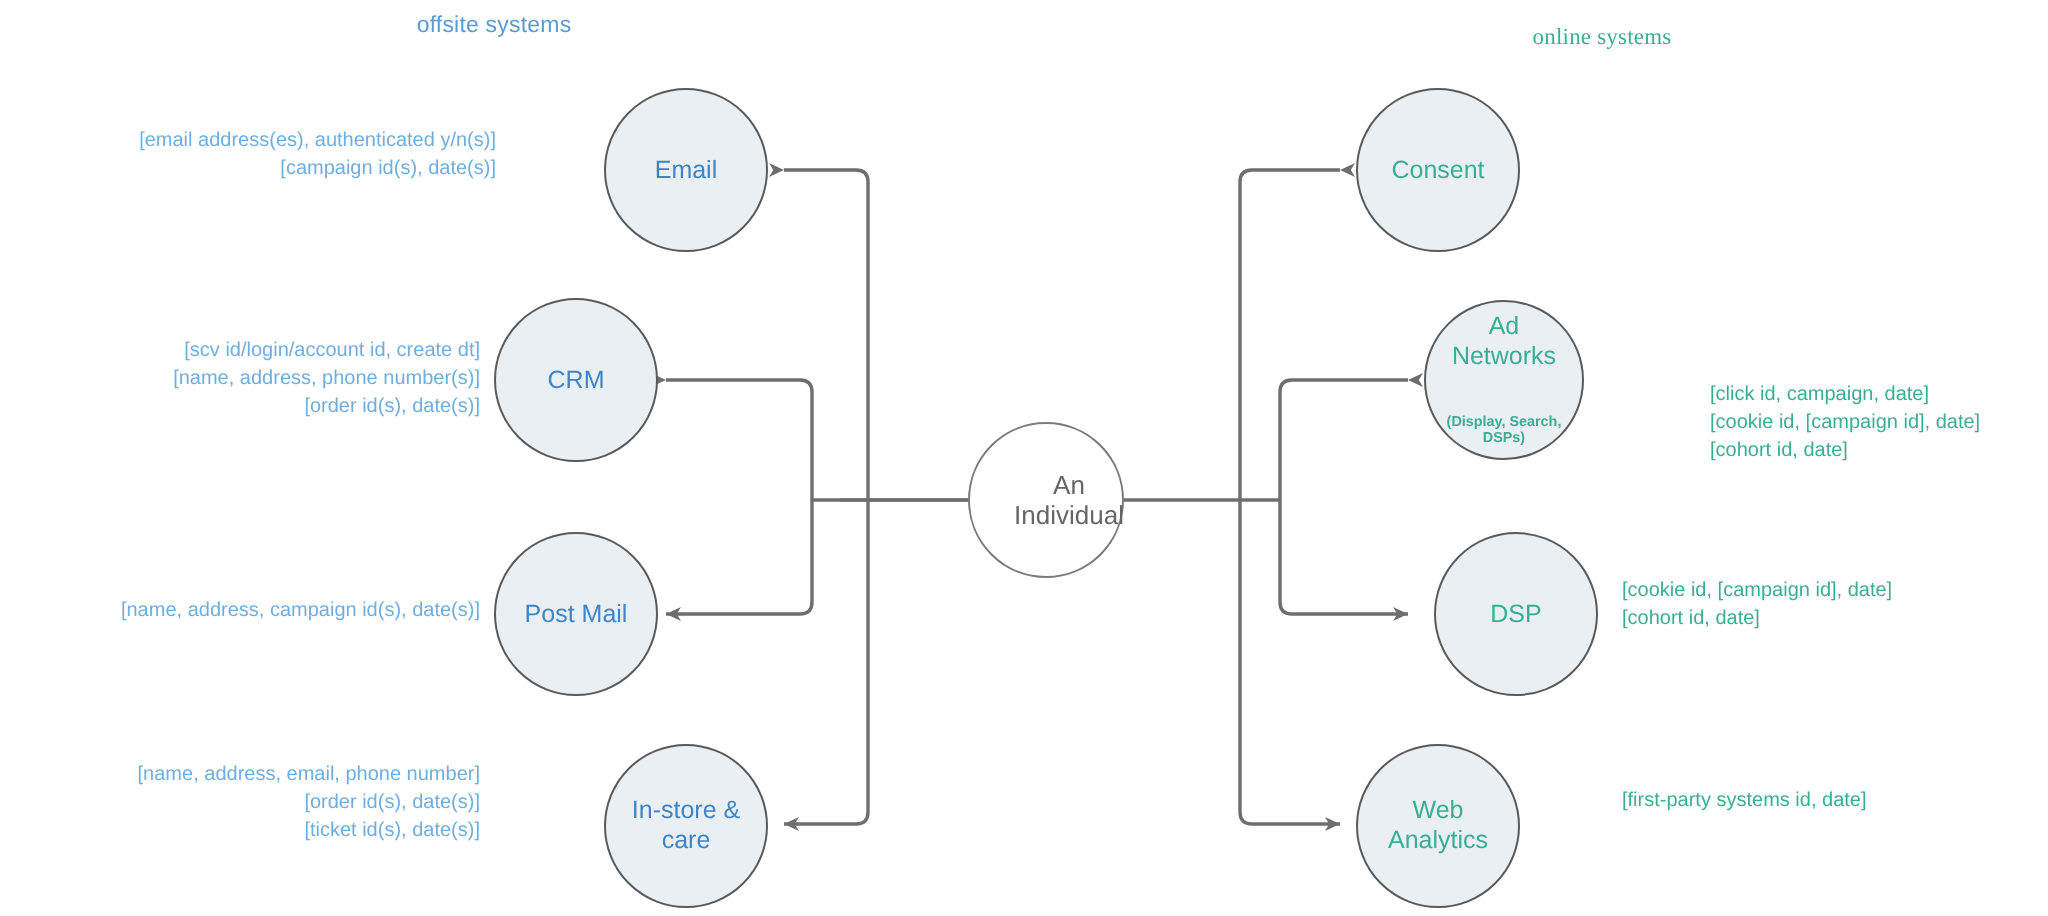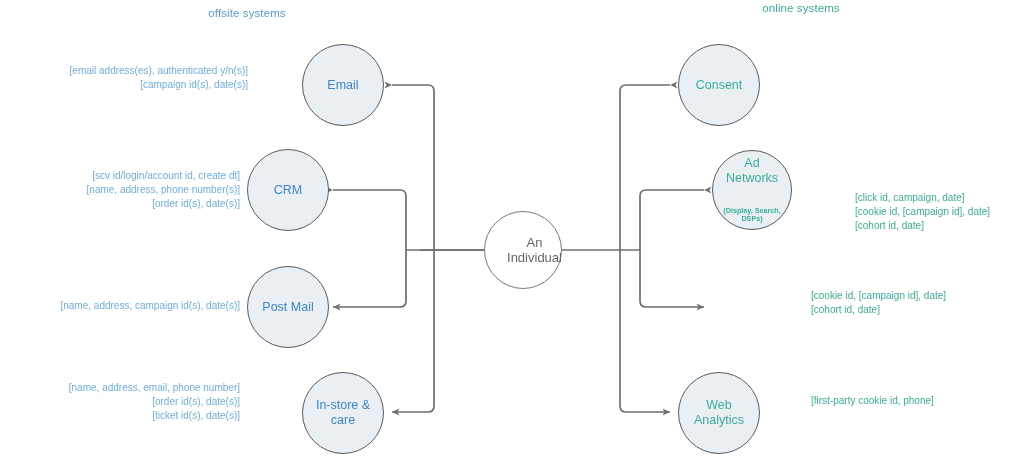--- a/index.html
+++ b/index.html
@@ -113,21 +113,21 @@
 
       <path d="M562,250 L640,250"></path>
 
       <path d="M670,85 L626,85 Q620,85 620,91 L620,406 Q620,412 626,412 L670,412" marker-start="url(#arrowRight)" marker-end="url(#arrowRight)"></path>
 
       <path d="M704,190 L646,190 Q640,190 640,196 L640,301 Q640,307 646,307 L704,307" marker-start="url(#arrowRight)" marker-end="url(#arrowRight)"></path>
     </g>
   </svg>
 
   <div class="col-header offsite" style="left:247px; top:7px;">offsite systems</div>
-  <div class="col-header online" style="left:801px; top:2px;">online systems</div>
+  <div class="col-header online" style="left:801px; top:13px;font-family:Liberation Serif, serif;">online systems</div>
 
   <div class="node center" style="left:484px; top:211px; width:78px; height:78px;">
     <span class="node-label">An Individual</span>
   </div>
 
   <div class="node blue" style="left:302px; top:44px; width:82px; height:82px;">
     <span class="node-label">Email</span>
   </div>
 
   <div class="node blue" style="left:247px; top:149px; width:82px; height:82px;">
@@ -147,20 +147,23 @@
     <span class="node-label">Consent</span>
   </div>
 
   <div class="node green" style="left:712px; top:150px; width:80px; height:80px;gap:20px;">
     <span class="node-label">Ad
 Networks</span>
     <span class="node-sub">(Display, Search,
 DSPs)</span>
   </div>
 
+  <div class="node green" style="left:717px; top:266px; width:82px; height:82px;">
+    <span class="node-label">DSP</span>
+  </div>
 
   <div class="node green" style="left:678px; top:372px; width:82px; height:82px;text-align:center;">
     <span class="node-label">Web
 Analytics</span>
   </div>
 
   <div class="annot left" style="left:8px; top:64px; width:240px;">[email address(es), authenticated y/n(s)]
 [campaign id(s), date(s)]</div>
 
   <div class="annot left" style="left:8px; top:169px; width:232px;">[scv id/login/account id, create dt]
@@ -174,15 +177,15 @@
 [ticket id(s), date(s)]</div>
 
 
   <div class="annot right" style="left:855px; top:167px; width:210px;margin-top:24px;">[click id, campaign, date]
 [cookie id, [campaign id], date]
 [cohort id, date]</div>
 
   <div class="annot right" style="left:811px; top:289px; width:210px;">[cookie id, [campaign id], date]
 [cohort id, date]</div>
 
-  <div class="annot right" style="left:811px; top:394px; width:210px;">[first-party cookie id, phone]</div>
+  <div class="annot right" style="left:811px; top:394px; width:210px;">[first-party systems id, date]</div>
 
 </div>
 
 </body></html>

